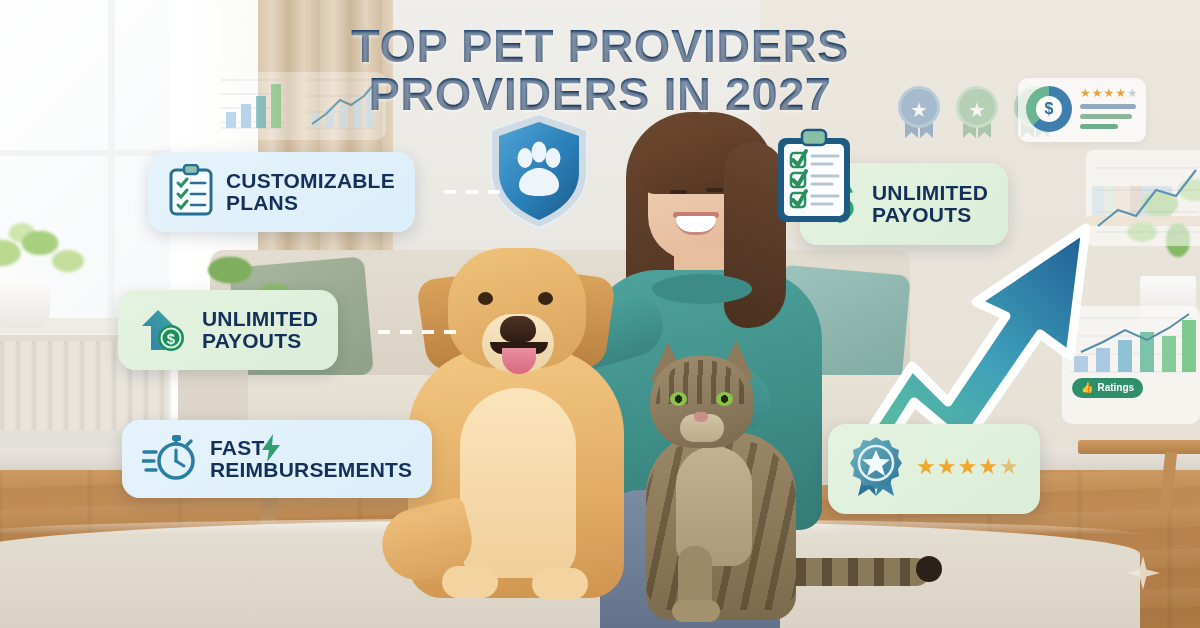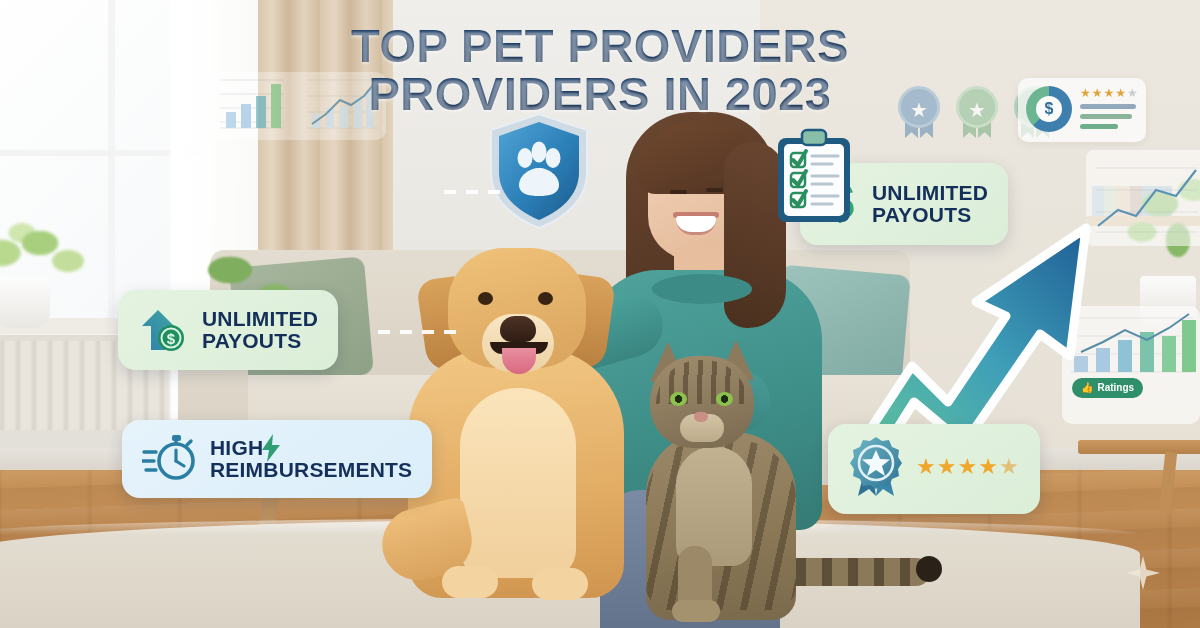--- a/index.html
+++ b/index.html
@@ -612,23 +612,43 @@
         <path d="M52 56 C62 56 72 64 72 73 C72 82 62 84 52 84 C42 84 32 82 32 73 C32 64 42 56 52 56 Z"></path>
       </g>
     </svg>
   </div>
 
   <div class="dashed" style="left:444px; top:190px; width:62px;"></div>
   <div class="dashed" style="left:378px; top:330px; width:80px;"></div>
 
   <div class="title-wrap">
     <div class="title-line title-1">TOP PET PROVIDERS</div>
-    <div class="title-line title-2">PROVIDERS IN 2023</div>
-  </div>
-
+    <div class="title-line title-2">PROVIDERS IN 2027</div>
+  </div>
+
+  <div class="badge blue" id="b-custom">
+    <span class="ic">
+      <svg width="46" height="52" viewBox="0 0 46 52">
+        <rect x="3" y="6" width="40" height="44" rx="5" fill="#f5fbff" stroke="#256d92" stroke-width="3"></rect>
+        <rect x="16" y="1" width="14" height="9" rx="3" fill="#8fbfae" stroke="#256d92" stroke-width="2.4"></rect>
+        <g stroke="#2a8f5f" stroke-width="3" fill="none" stroke-linecap="round">
+          <polyline points="10,19 13,22 19,15"></polyline>
+          <polyline points="10,30 13,33 19,26"></polyline>
+          <polyline points="10,41 13,44 19,37"></polyline>
+        </g>
+        <g stroke="#2a6e90" stroke-width="2.6" stroke-linecap="round">
+          <line x1="23" y1="19" x2="37" y2="19"></line>
+            <line x1="23" y1="30" x2="37" y2="30"></line>
+          <line x1="23" y1="41" x2="37" y2="41"></line>
+        </g>
+      </svg>
+    </span>
+    <span class="txt">CUSTOMIZABLE
+PLANS</span>
+  </div>
 
   <div class="badge green" id="b-payout-l">
     <span class="ic">
       <svg width="52" height="52" viewBox="0 0 52 52">
         <defs>
           <linearGradient id="upArr" x1="0" y1="1" x2="1" y2="0">
             <stop offset="0%" stop-color="#2f7fae"></stop>
               <stop offset="100%" stop-color="#3fa5a0"></stop>
           </linearGradient>
         </defs>
@@ -653,21 +673,21 @@
         <circle cx="34" cy="29" r="17" fill="none" stroke="#2a7da3" stroke-width="3.6"></circle>
         <rect x="30" y="3" width="9" height="6" rx="2" fill="#2a7da3"></rect>
         <line x1="34" y1="9" x2="34" y2="13" stroke="#2a7da3" stroke-width="3.4"></line>
         <line x1="45" y1="13" x2="49" y2="9" stroke="#2a7da3" stroke-width="3.4" stroke-linecap="round"></line>
         <g stroke="#2a7da3" stroke-width="3.2" stroke-linecap="round">
           <line x1="34" y1="29" x2="34" y2="18"></line>
           <line x1="34" y1="29" x2="42" y2="34"></line>
         </g>
       </svg>
     </span>
-    <span class="txt"><span>HIGH
+    <span class="txt"><span>FAST
 REIMBURSEMENTS</span></span>
     <span style="position:absolute; left:138px; top:14px;">
       <svg width="22" height="28" viewBox="0 0 22 28">
         <path d="M13 0 L2 16 H9 L7 28 L20 11 H12 Z" fill="#2f9e72"></path>
       </svg>
     </span>
   </div>
 
   <div class="badge green" id="b-payout-r">
     <span class="ic">

